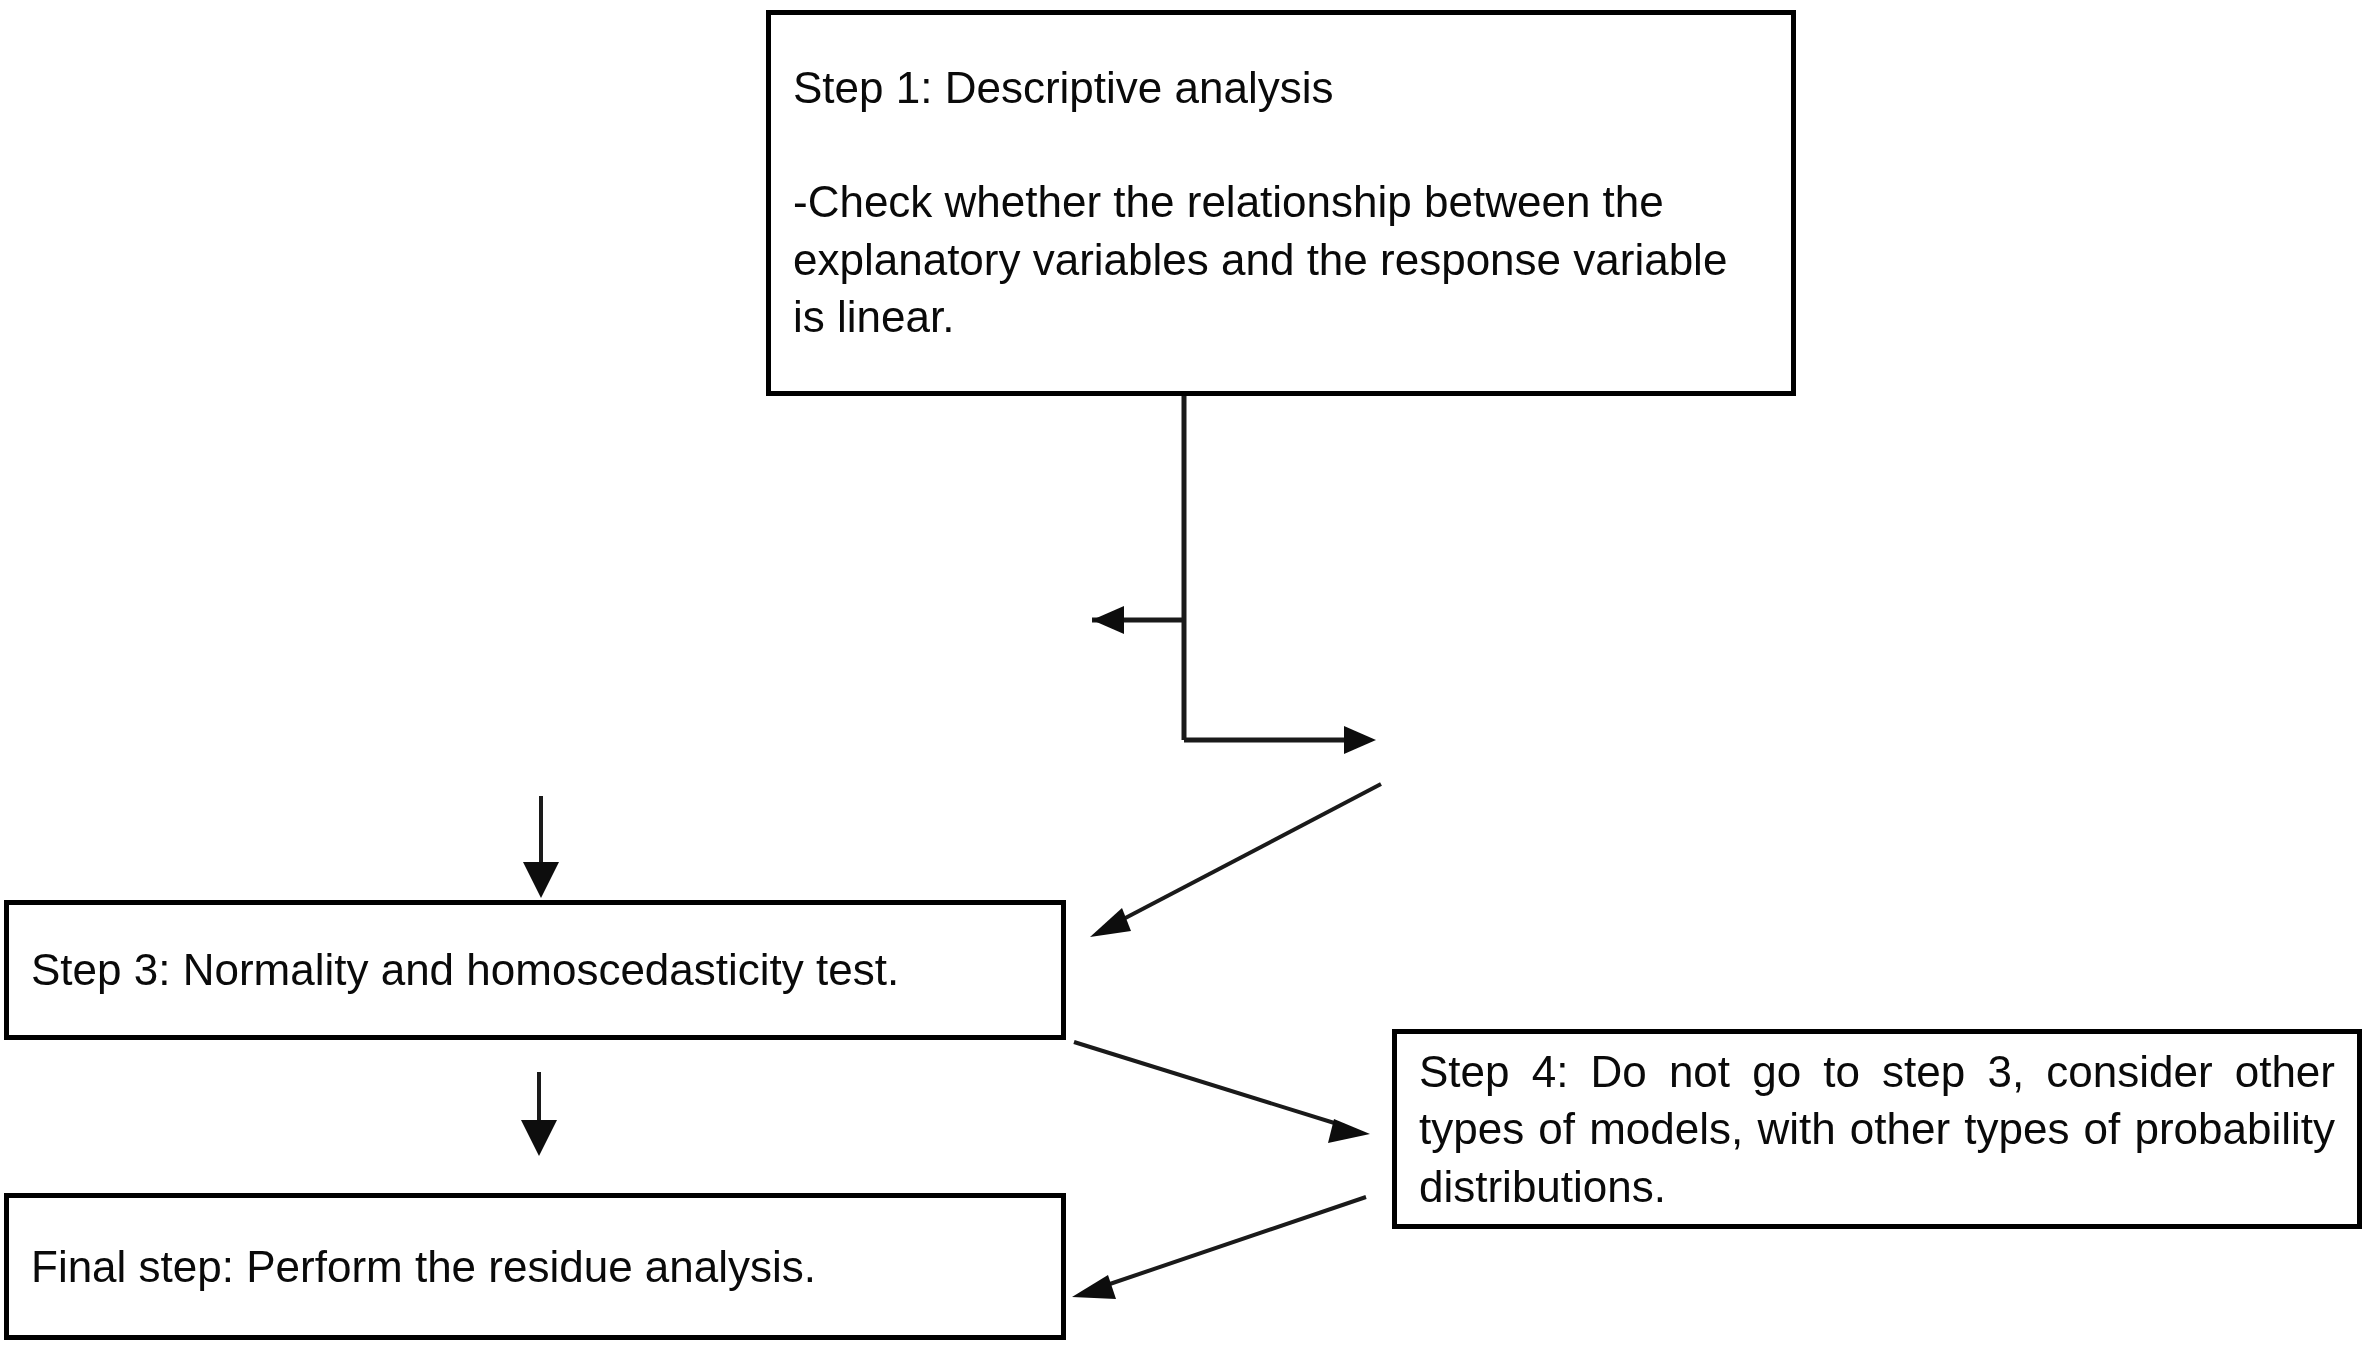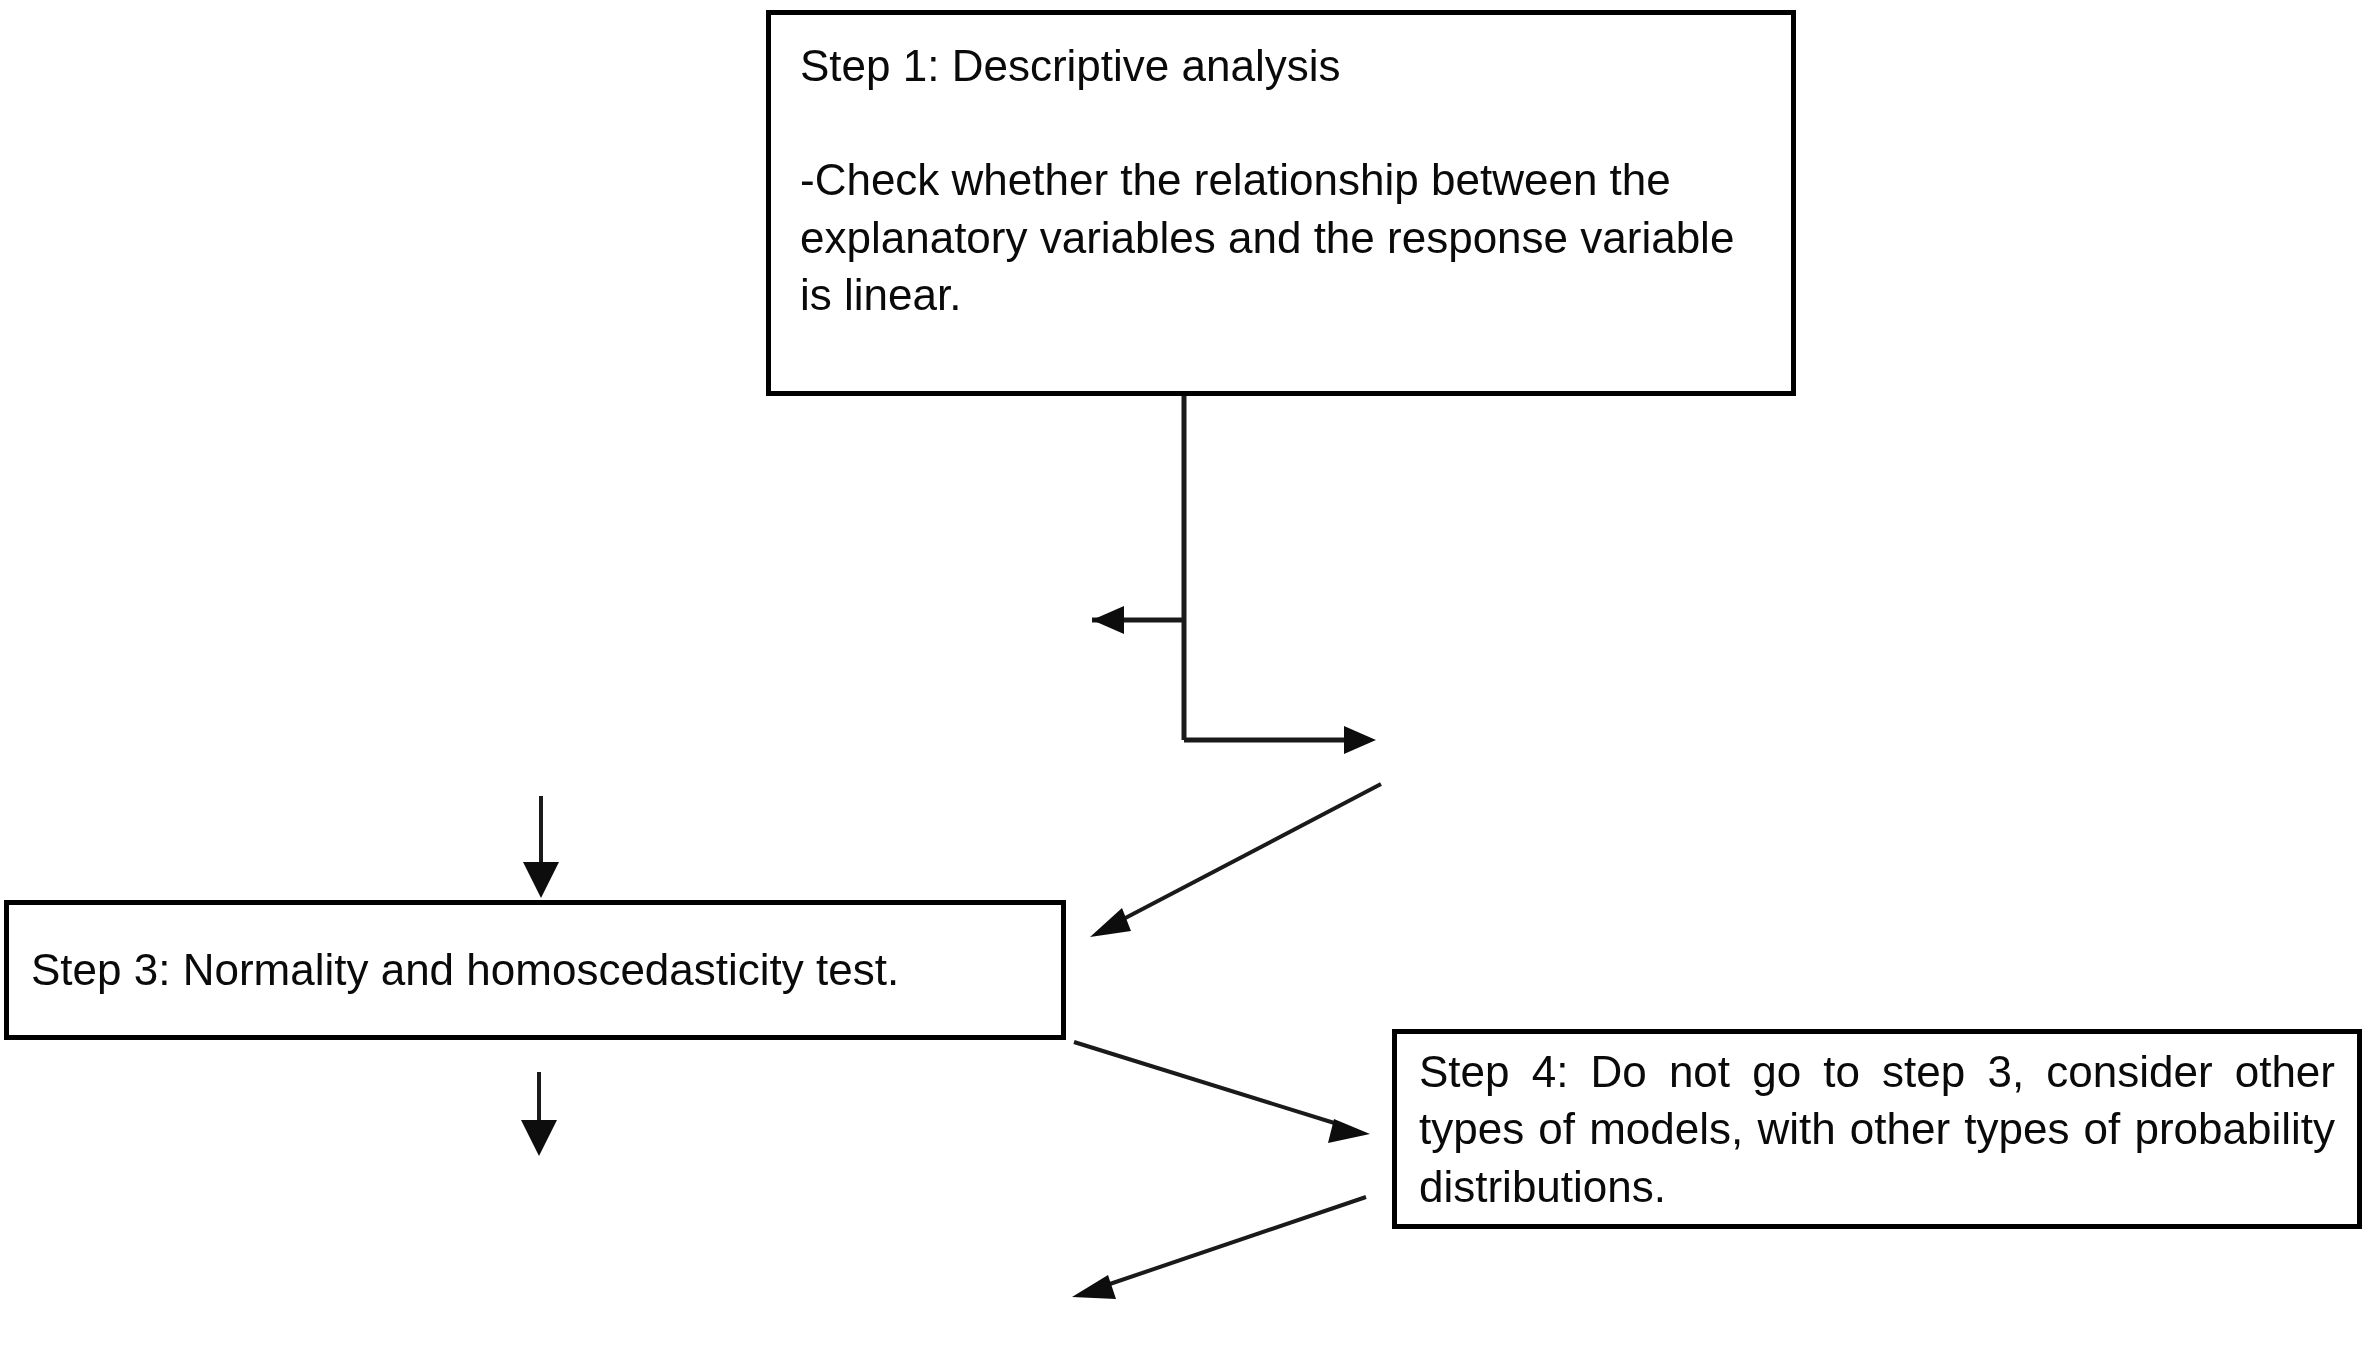--- a/index.html
+++ b/index.html
@@ -41,22 +41,21 @@
     text-align: left;
   }
 
   
   #node-step1 {
     left: 766px;  top: 10px;
     width: 1030px; height: 386px;
     align-items: flex-start;
   }
   #node-step1 .node-text {
-    padding-top: 22px;
-    margin-left: 7px;
+    padding-top: 44px;
   }
   #node-step2-left {
     left: 4px;  top: 580px;
     width: 1062px; height: 212px;
   }
   #node-step2-right {
     left: 1381px; top: 578px;
     width: 981px;  height: 205px;
   }
   #node-step3 {
@@ -151,14 +150,17 @@
 
 
   <div class="node" id="node-step3">
     <span class="node-text nojust">Step 3: Normality and homoscedasticity test.</span>
   </div>
 
   <div class="node" id="node-step4">
     <span class="node-text">Step 4: Do not go to step 3, consider other types of models, with other types of probability distributions.</span>
   </div>
 
+  <div class="node" id="node-final">
+    <span class="node-text nojust">Final step: Perform the residue analysis.</span>
+  </div>
 
 </div>
 
 </body></html>

